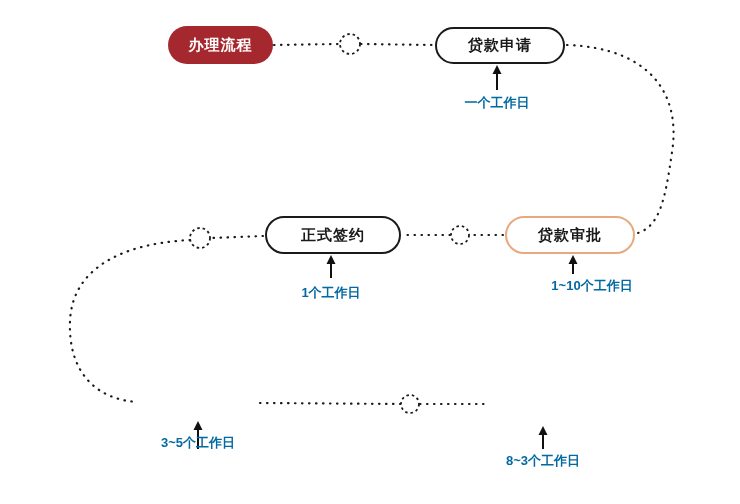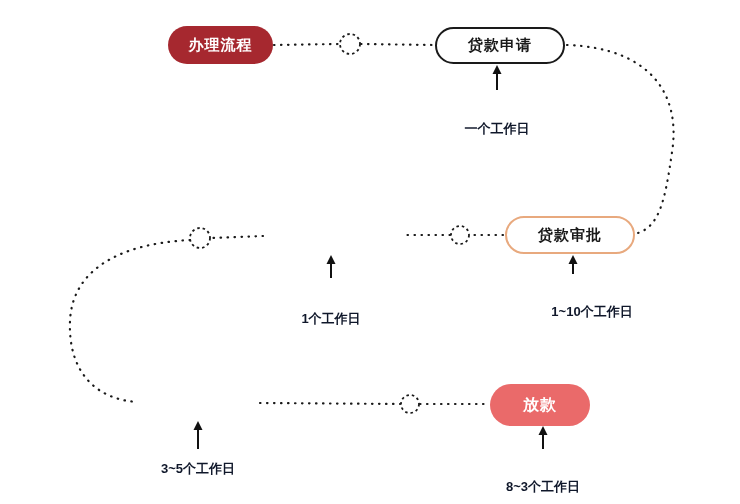--- a/index.html
+++ b/index.html
@@ -50,23 +50,22 @@
   }
   .node-disburse{
     left:490px;top:384px;width:100px;height:42px;
     background:#EA6A6A;color:#ffffff;border:none;font-size:16px;
   }
   .duration{
     position:absolute;
     transform:translateX(-50%);
     font-weight:bold;
     font-size:13px;
-    color:#0f172a;
+    color:#0369a1;
     white-space:nowrap;
-    margin-top:26px;
   }
   .dur-apply{left:497px;top:94px;}
   .dur-approve{left:592px;top:277px;}
   .dur-sign{left:331px;top:284px;}
   .dur-mortgage{left:198px;top:434px;}
   .dur-disburse{left:543px;top:452px;}
   .watermark-faint{
     position:absolute;
     left:470px;top:455px;
     font-size:20px;
@@ -134,21 +133,21 @@
       <g>
         <line x1="543" y1="449" x2="543" y2="431"></line>
         <polygon points="543,426 538.5,435 547.5,435" stroke="none"></polygon>
       </g>
     </g>
   </svg>
 
   <div class="node node-start">办理流程</div>
   <div class="node node-approve">贷款审批</div>
   <div class="node node-apply">贷款申请</div>
-  <div class="node node-disburse">放款</div>
+  <div class="node node-sign">正式签约</div>
 
   <div class="duration dur-apply">一个工作日</div>
   <div class="duration dur-approve">1~10个工作日</div>
   <div class="duration dur-sign">1个工作日</div>
   <div class="duration dur-mortgage">3~5个工作日</div>
   <div class="duration dur-disburse">8~3个工作日</div>
 
 
 </div>
 

